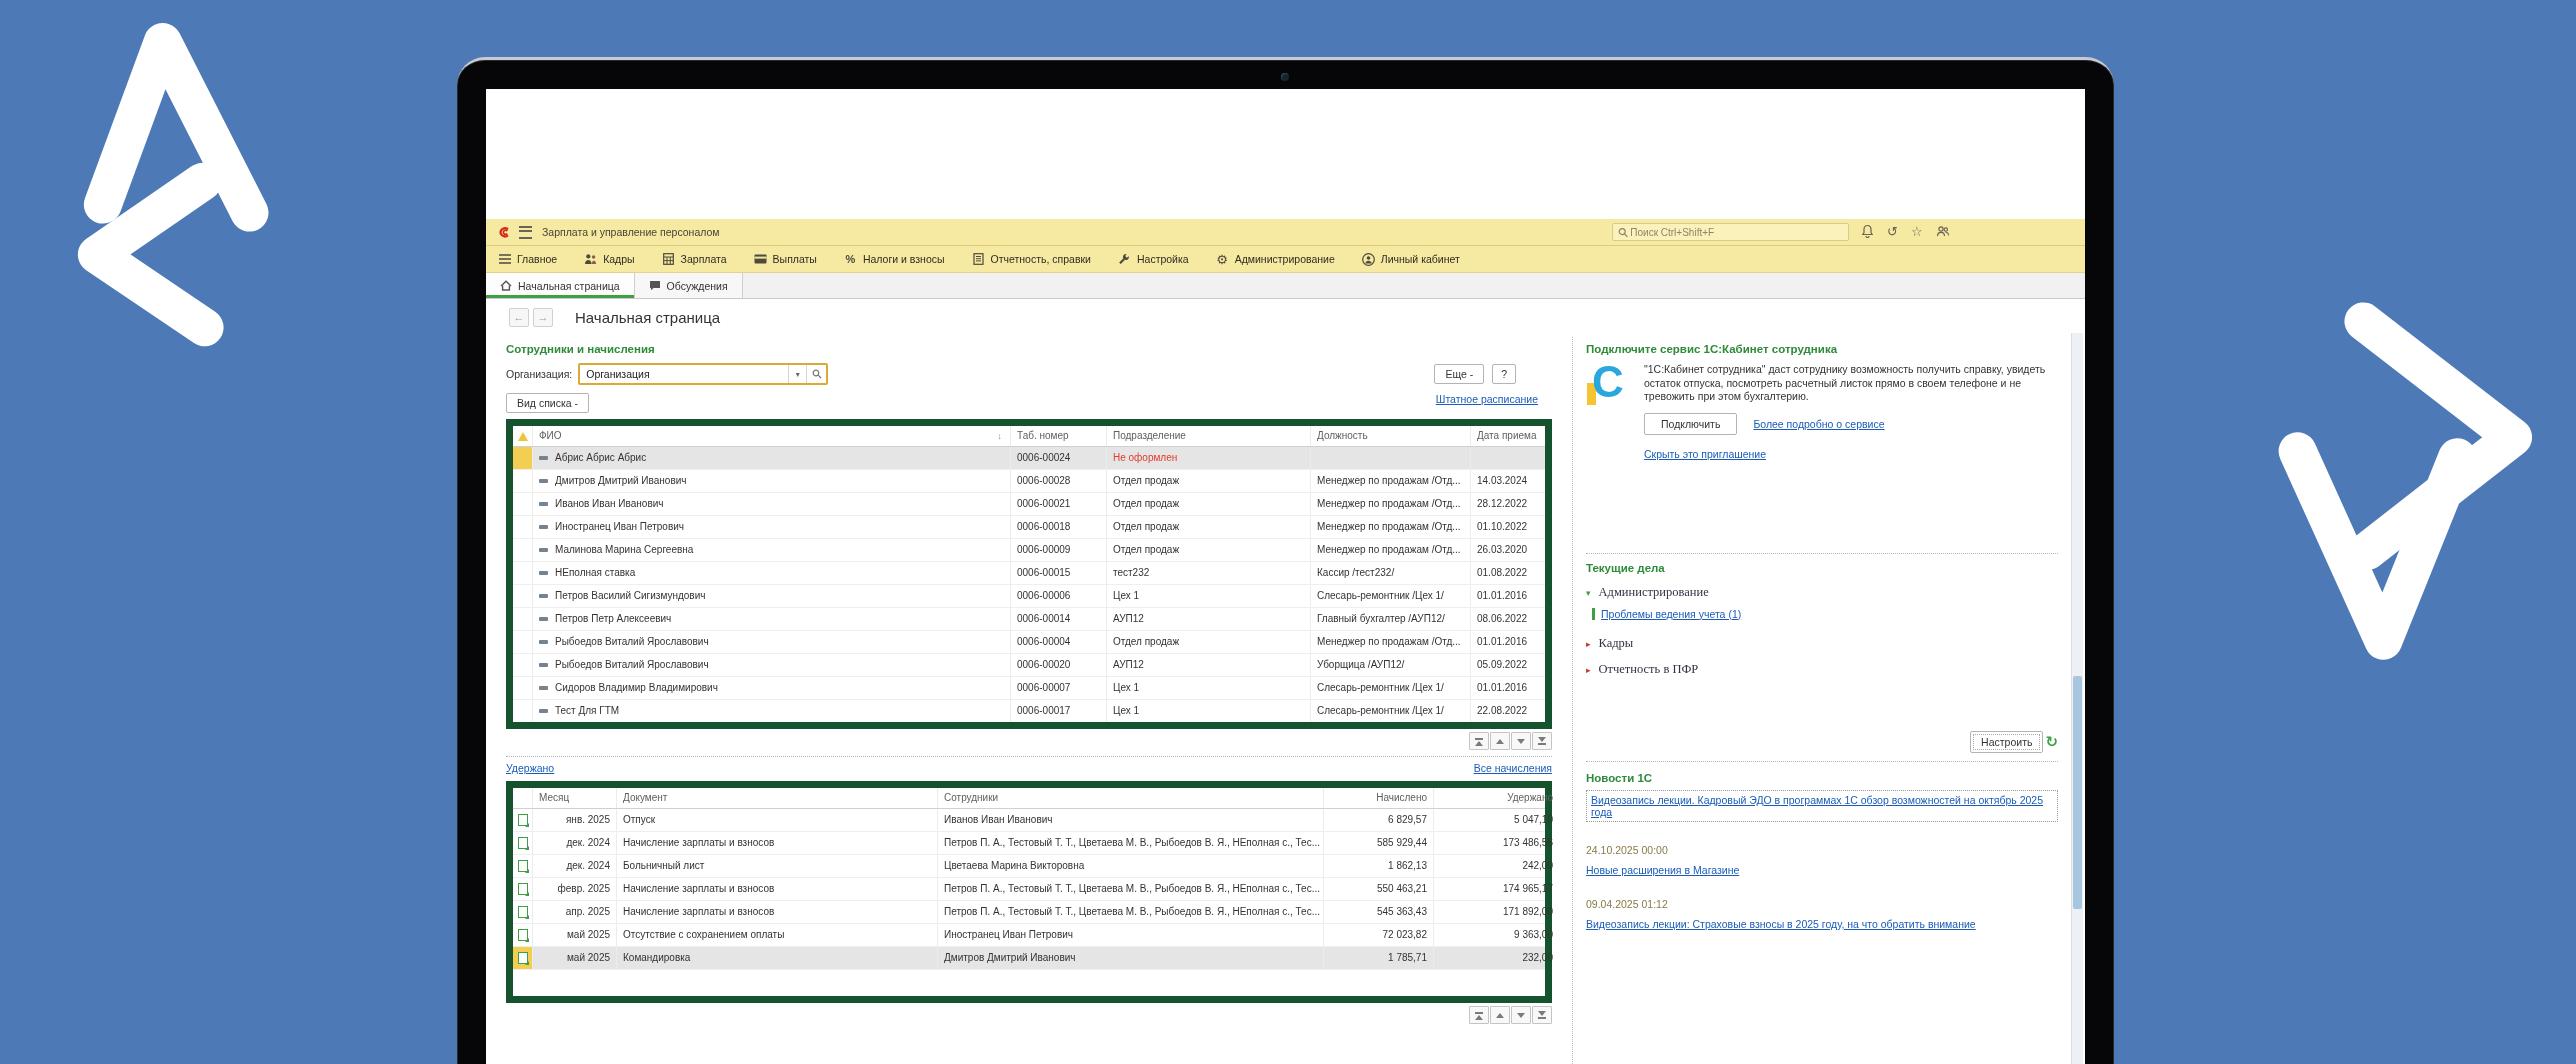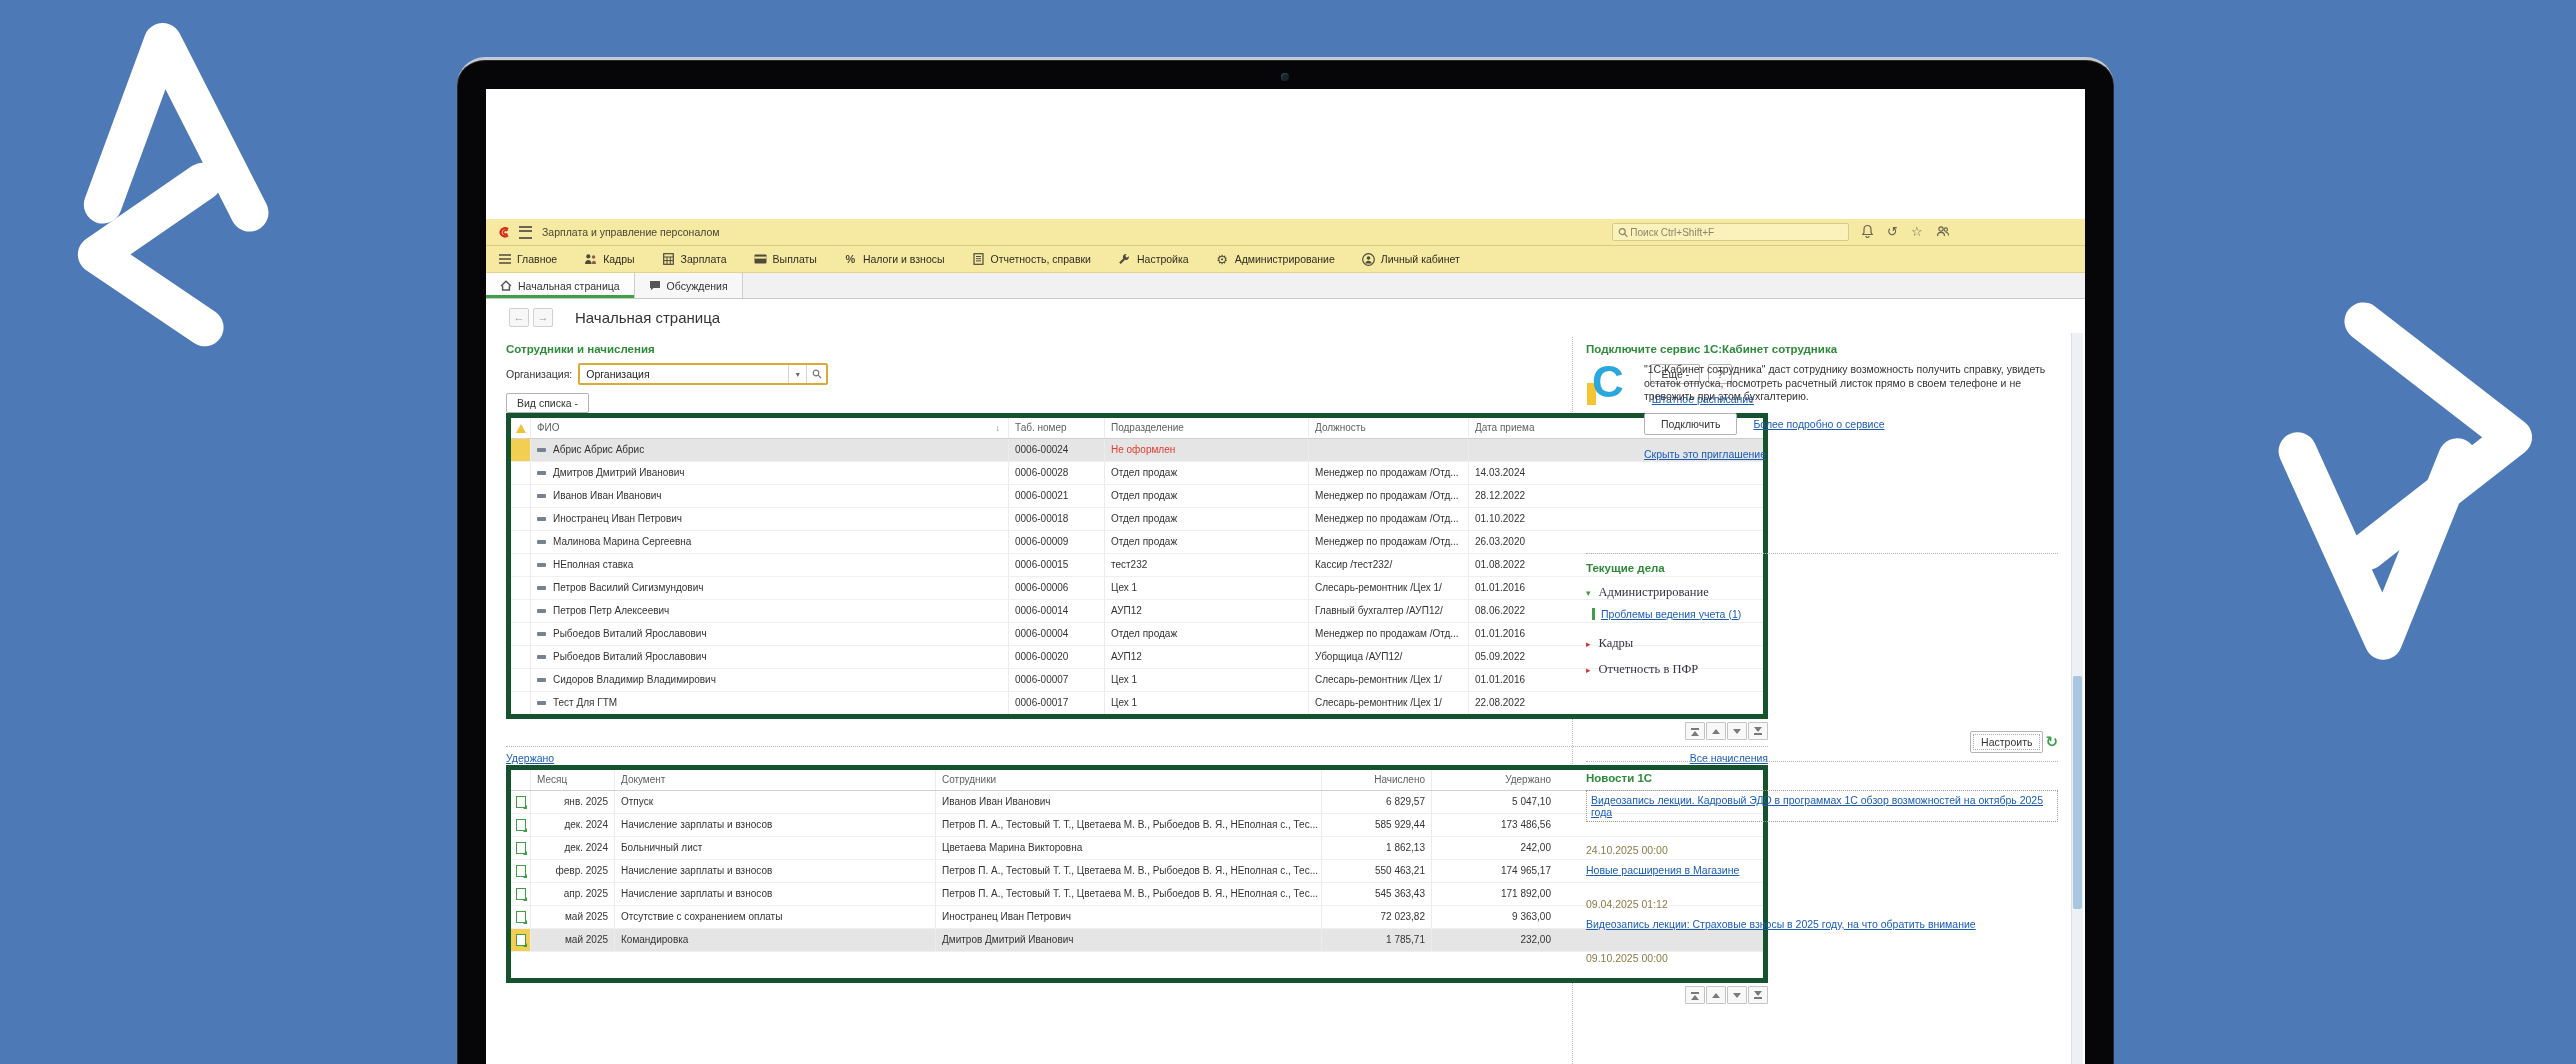--- a/index.html
+++ b/index.html
@@ -56,42 +56,42 @@
   .tab.active:after{content:"";position:absolute;left:0;right:0;bottom:0;height:3px;background:#3f9e46;}
   .tab-ico{display:inline-flex;color:#555;}
   
   .pagenav{height:36px;display:flex;align-items:center;padding-left:23px;gap:4px;}
   .navbtn{width:18px;height:17px;border:1px solid #d0d0d0;background:#f7f7f7;border-radius:2px;
     display:inline-flex;align-items:center;justify-content:center;color:#9a9a9a;font-size:11px;cursor:pointer;}
   .page-title{font-size:15px;color:#333;margin-left:18px;}
   
   .main{position:absolute;left:0;right:0;top:114px;bottom:0;background:#fff;}
   .vdiv{position:absolute;left:1086px;top:4px;bottom:8px;border-left:1px dotted #bcbcbc;}
-  .left-col{position:absolute;left:20px;top:10px;width:1262px;}
+  .left-col{position:absolute;left:20px;top:10px;width:1046px;}
   .right-col{position:absolute;left:1100px;top:10px;width:472px;}
   .scrollbar{position:absolute;left:1585px;top:0;bottom:6px;width:11px;background:#edf1f5;border-left:1px solid #d8dee4;}
   .scrollbar .thumb{position:absolute;left:1px;right:1px;top:44%;height:30%;background:#a8c6e0;border-radius:2px;}
   .sec-header{font-size:11.5px;font-weight:bold;color:#2e8b3a;}
   
   .org-row{display:flex;align-items:center;margin-top:8px;height:22px;padding-right:36px;}
   .org-label{margin-right:6px;color:#333;}
   .combo{display:flex;align-items:center;height:22px;box-sizing:border-box;background:#fff;
     border:2px solid #d9ab36;border-radius:2px;}
   .combo input{border:0;outline:none;width:196px;font-size:10.5px;color:#222;padding:0 6px;
     font-family:"Liberation Sans","DejaVu Sans",sans-serif;}
   .combo .dd{width:17px;align-self:stretch;border-left:1px solid #d5d5d5;display:flex;align-items:center;justify-content:center;color:#666;font-size:8px;cursor:pointer;}
   .combo .open{width:19px;align-self:stretch;border-left:1px solid #d5d5d5;display:flex;align-items:center;justify-content:center;cursor:pointer;}
   .spacer{flex:1;}
   .btn{background:#fff;border:1px solid #b3b3b3;border-radius:2px;height:20px;
     display:inline-flex;align-items:center;padding:6px 10px;font-size:10.5px;color:#333;cursor:pointer;box-sizing:border-box;white-space:nowrap;}
   .btn.sm{padding:0 8px;}
   .view-row{display:flex;margin-top:8px;height:20px;padding-right:14px;}
   a.lnk{color:#1a5cb8;text-decoration:underline;cursor:pointer;}
   
-  .tbl{border:5px solid #14532d;background:#fff;}
+  .tbl{border:7px solid #14532d;margin-top:6px;background:#fff;}
   .thead{display:flex;height:20px;line-height:20px;border-bottom:1px solid #d0d0d0;color:#5f5f5f;}
   .trow{display:flex;height:22px;line-height:21px;border-bottom:1px solid #efefef;cursor:pointer;}
   .trow:last-child{border-bottom:0;}
   .tcell{border-right:1px solid #ececec;padding:0 6px;overflow:hidden;white-space:nowrap;box-sizing:border-box;flex:none;font-size:10px;color:#333;}
   .tcell:last-child{border-right:0;}
   .thead .tcell{color:#5f5f5f;display:flex;align-items:center;}
   .trow.hl{background:#e5e5e5;}
   .tcell.hl-cell{background:#f2cf52;}
   .tcell.red{color:#e03c2c;}
   .ic-cell{display:flex;align-items:center;justify-content:center;padding:0 2px;}
@@ -645,24 +645,20 @@
               <div class="news-item">
                 <div class="news-date">24.10.2025 00:00</div>
                 <a class="lnk">Новые расширения в Магазине</a>
               </div>
 
               <div class="news-item">
                 <div class="news-date">09.04.2025 01:12</div>
                 <a class="lnk">Видеозапись лекции: Страховые взносы в 2025 году, на что обратить внимание</a>
               </div>
 
-              <div class="news-item">
-                <div class="news-date">09.10.2025 00:00</div>
-                <a class="lnk"></a>
-              </div>
             </div>
         </div>
 
       </div>
     </div>
   </div>
 </div>
 
 
 </body></html>

